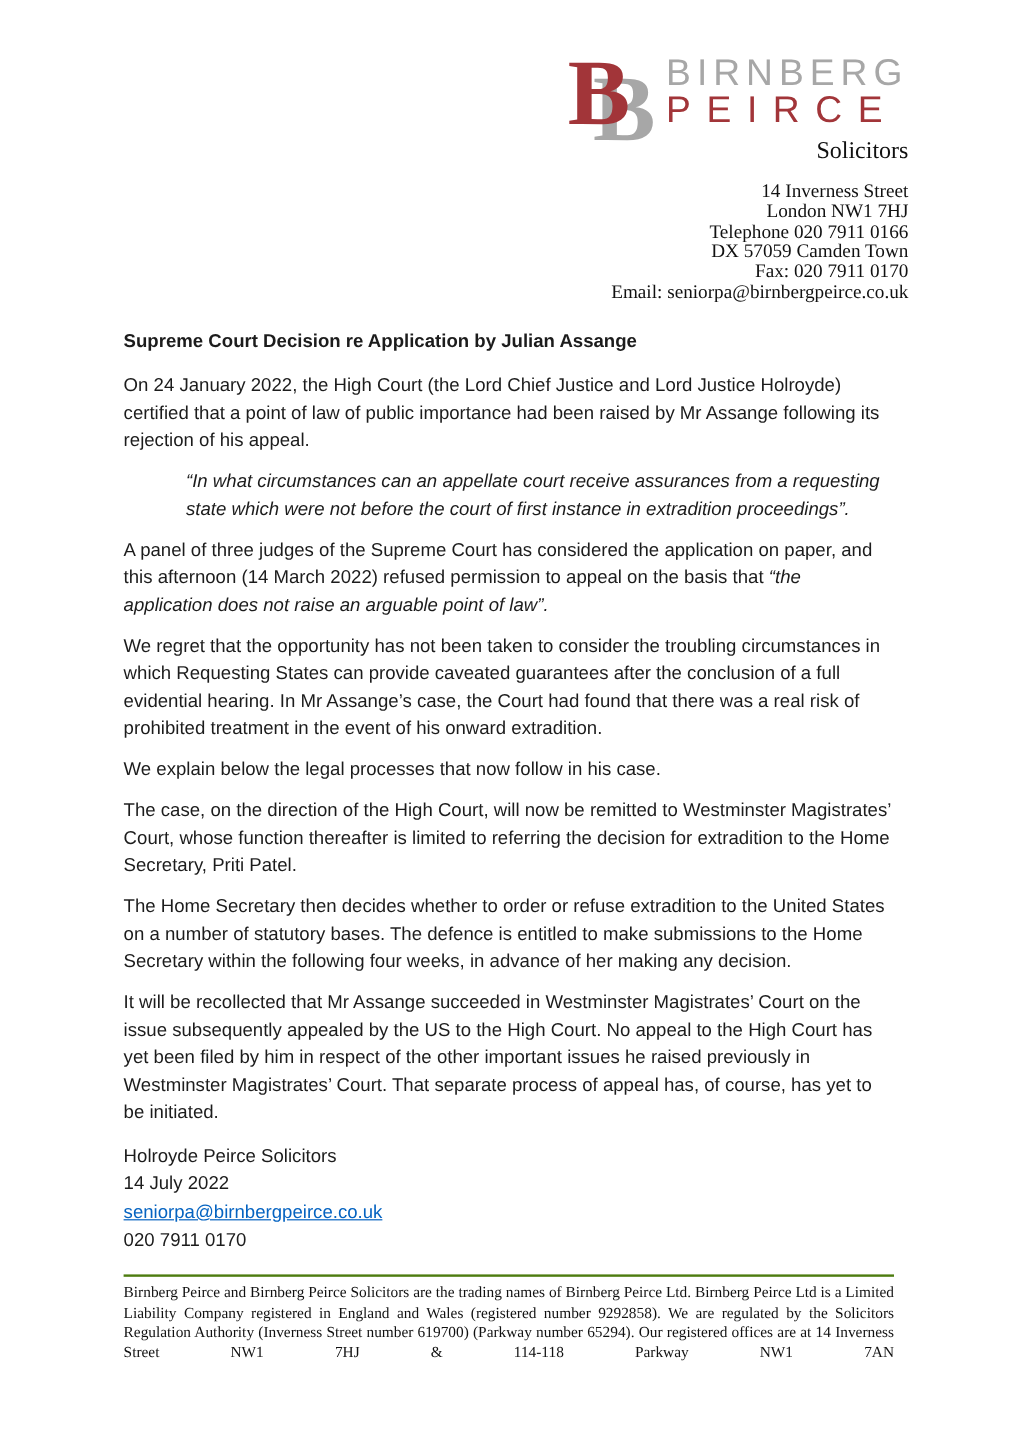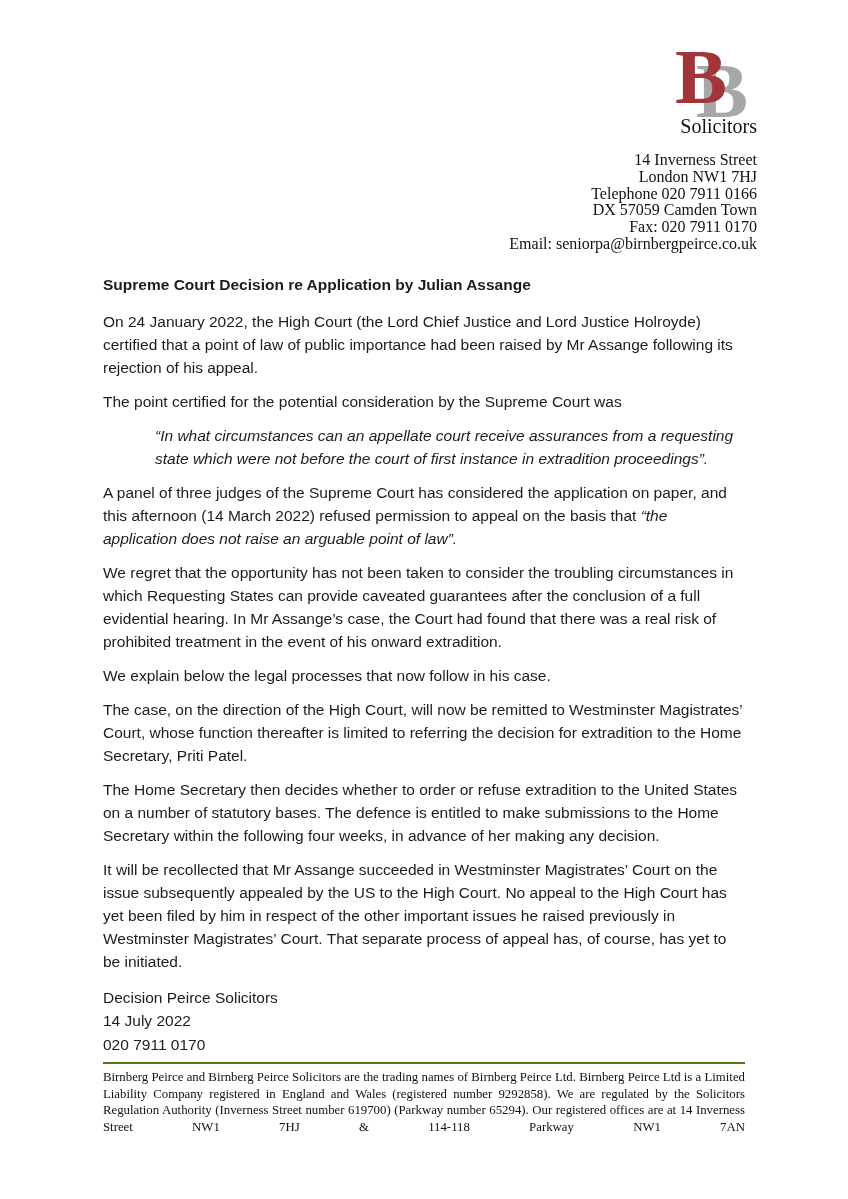--- a/index.html
+++ b/index.html
@@ -132,48 +132,54 @@
 <body>
 
 <div class="page">
 
   <div class="letterhead">
     <div class="logo">
       <div class="monogram">
         <span class="b gray">B</span>
         <span class="b red">B</span>
       </div>
+      <div class="logo-names">
+        <span class="logo-name1">BIRNBERG</span>
+        <span class="logo-name2">PEIRCE</span>
+      </div>
     </div>
     <div class="logo-tagline">Solicitors</div>
     <div class="address">
         <div>14 Inverness Street</div>
         <div>London NW1 7HJ</div>
         <div>Telephone 020 7911 0166</div>
         <div>DX 57059 Camden Town</div>
         <div>Fax: 020 7911 0170</div>
         <div>Email: seniorpa@birnbergpeirce.co.uk</div>
       </div>
   </div>
 
   <div class="body-text">
     <h1 class="doc-title">Supreme Court Decision re Application by Julian Assange</h1>
     <div>
         <p class="para"><span>On 24 January 2022, the High Court (the Lord Chief Justice and Lord Justice Holroyde) certified that a point of law of public importance had been raised by Mr Assange following its rejection of his appeal.</span></p>
-        <p class="para"><span>The point certified for the potential consideration by the Supreme Court was</span></p>
         <p class="para quote"><em>“In what circumstances can an appellate court receive assurances from a requesting state which were not before the court of first instance in extradition proceedings”.</em></p>
         <p class="para"><span>A panel of three judges of the Supreme Court has considered the application on paper, and this afternoon (14 March 2022) refused permission to appeal on the basis that </span><em>“the application does not raise an arguable point of law”.</em></p>
         <p class="para"><span>We regret that the opportunity has not been taken to consider the troubling circumstances in which Requesting States can provide caveated guarantees after the conclusion of a full evidential hearing. In Mr Assange’s case, the Court had found that there was a real risk of prohibited treatment in the event of his onward extradition.</span></p>
         <p class="para"><span>We explain below the legal processes that now follow in his case.</span></p>
         <p class="para"><span>The case, on the direction of the High Court, will now be remitted to Westminster Magistrates’ Court, whose function thereafter is limited to referring the decision for extradition to the Home Secretary, Priti Patel.</span></p>
         <p class="para"><span>The Home Secretary then decides whether to order or refuse extradition to the United States on a number of statutory bases. The defence is entitled to make submissions to the Home Secretary within the following four weeks, in advance of her making any decision.</span></p>
         <p class="para"><span>It will be recollected that Mr Assange succeeded in Westminster Magistrates’ Court on the issue subsequently appealed by the US to the High Court. No appeal to the High Court has yet been filed by him in respect of the other important issues he raised previously in Westminster Magistrates’ Court. That separate process of appeal has, of course, has yet to be initiated.</span></p>
       </div>
   </div>
 
   <div class="signature">
-    <div>Decision Peirce Solicitors</div>
+    <div>Holroyde Peirce Solicitors</div>
     <div>14 July 2022</div>
+    <div>
+      <a href="#">seniorpa@birnbergpeirce.co.uk</a>
+    </div>
     <div>020 7911 0170</div>
   </div>
 
   <div class="footer">Birnberg Peirce and Birnberg Peirce Solicitors are the trading names of Birnberg Peirce Ltd. Birnberg Peirce Ltd is a Limited Liability Company registered in England and Wales (registered number 9292858). We are regulated by the Solicitors Regulation Authority (Inverness Street number 619700) (Parkway number 65294). Our registered offices are at 14 Inverness Street NW1 7HJ &amp; 114-118 Parkway NW1 7AN</div>
 
 </div>
 
 </body></html>

